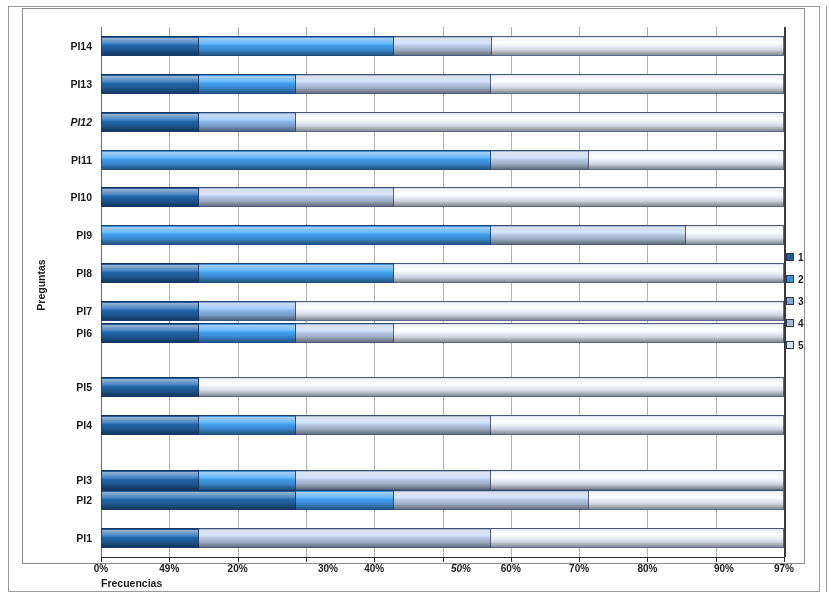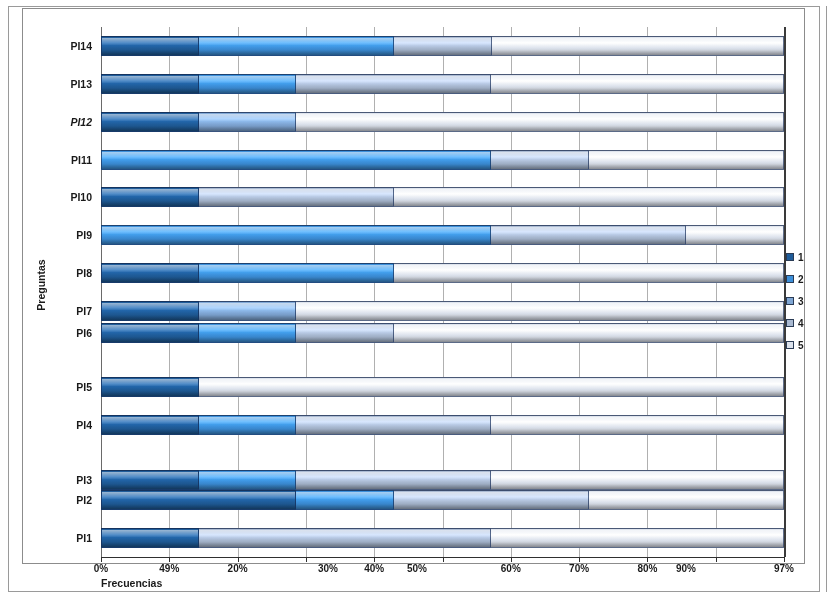--- a/index.html
+++ b/index.html
@@ -346,25 +346,25 @@
         <div class="xtick" style="left: 624.4px;"></div>
         <div class="xtick" style="left: 692.7px;"></div>
         <div class="xtick" style="left: 761px;"></div>
       </div>
     <div id="xlabels">
         <div class="xlabel" style="left: 78px;">0%</div>
         <div class="xlabel" style="left: 146.3px;">49%</div>
         <div class="xlabel" style="left: 214.6px;">20%</div>
         <div class="xlabel" style="left: 282.9px; margin-left: 22px;">30%</div>
         <div class="xlabel" style="left: 351.2px;">40%</div>
-        <div class="xlabel" style="left: 394px;">50%</div>
+        <div class="xlabel" style="left: 438px; font-style: italic;">50%</div>
         <div class="xlabel" style="left: 487.8px;">60%</div>
         <div class="xlabel" style="left: 556.1px;">70%</div>
         <div class="xlabel" style="left: 624.4px; text-align: center;">80%</div>
-        <div class="xlabel" style="left: 663px;">90%</div>
+        <div class="xlabel" style="left: 701px;">90%</div>
         <div class="xlabel" style="left: 761px;">97%</div>
       </div>
 
     <div id="xaxis-title-wrap">
       <div id="xaxis-title">Frecuencias</div>
     </div>
   </div>
 
   <div id="legend-divider"></div>
   <div id="legend">

